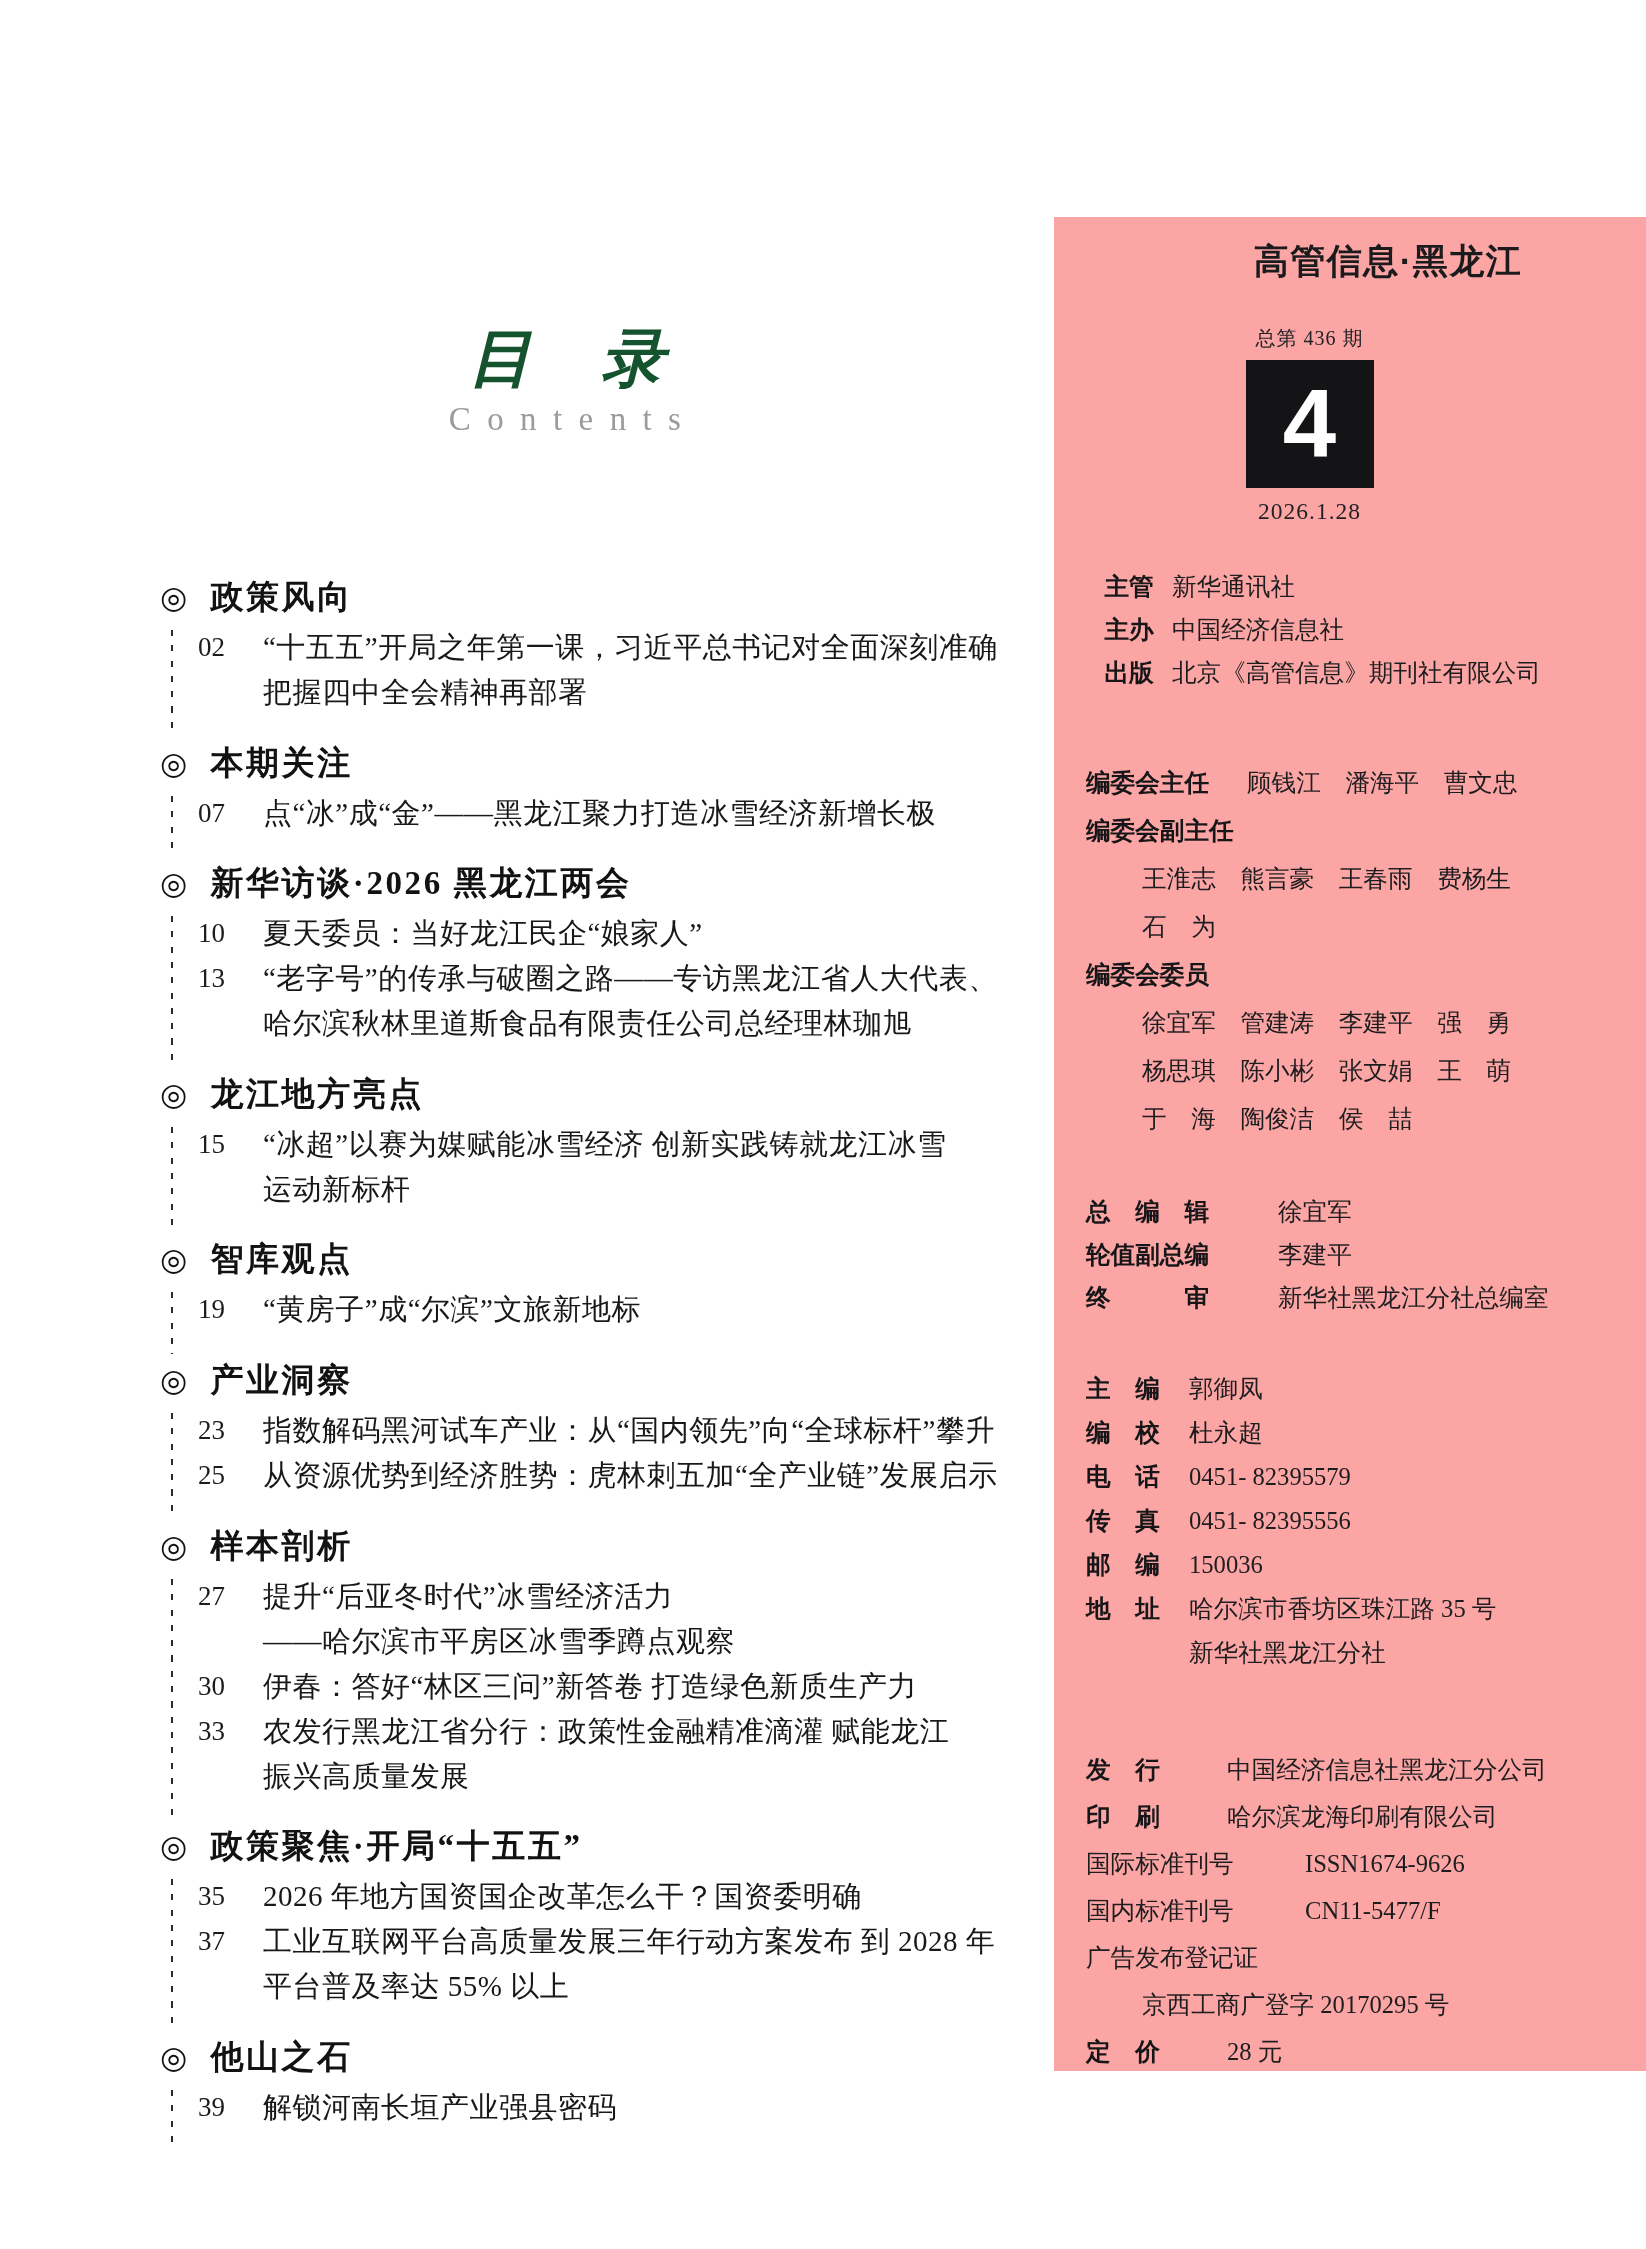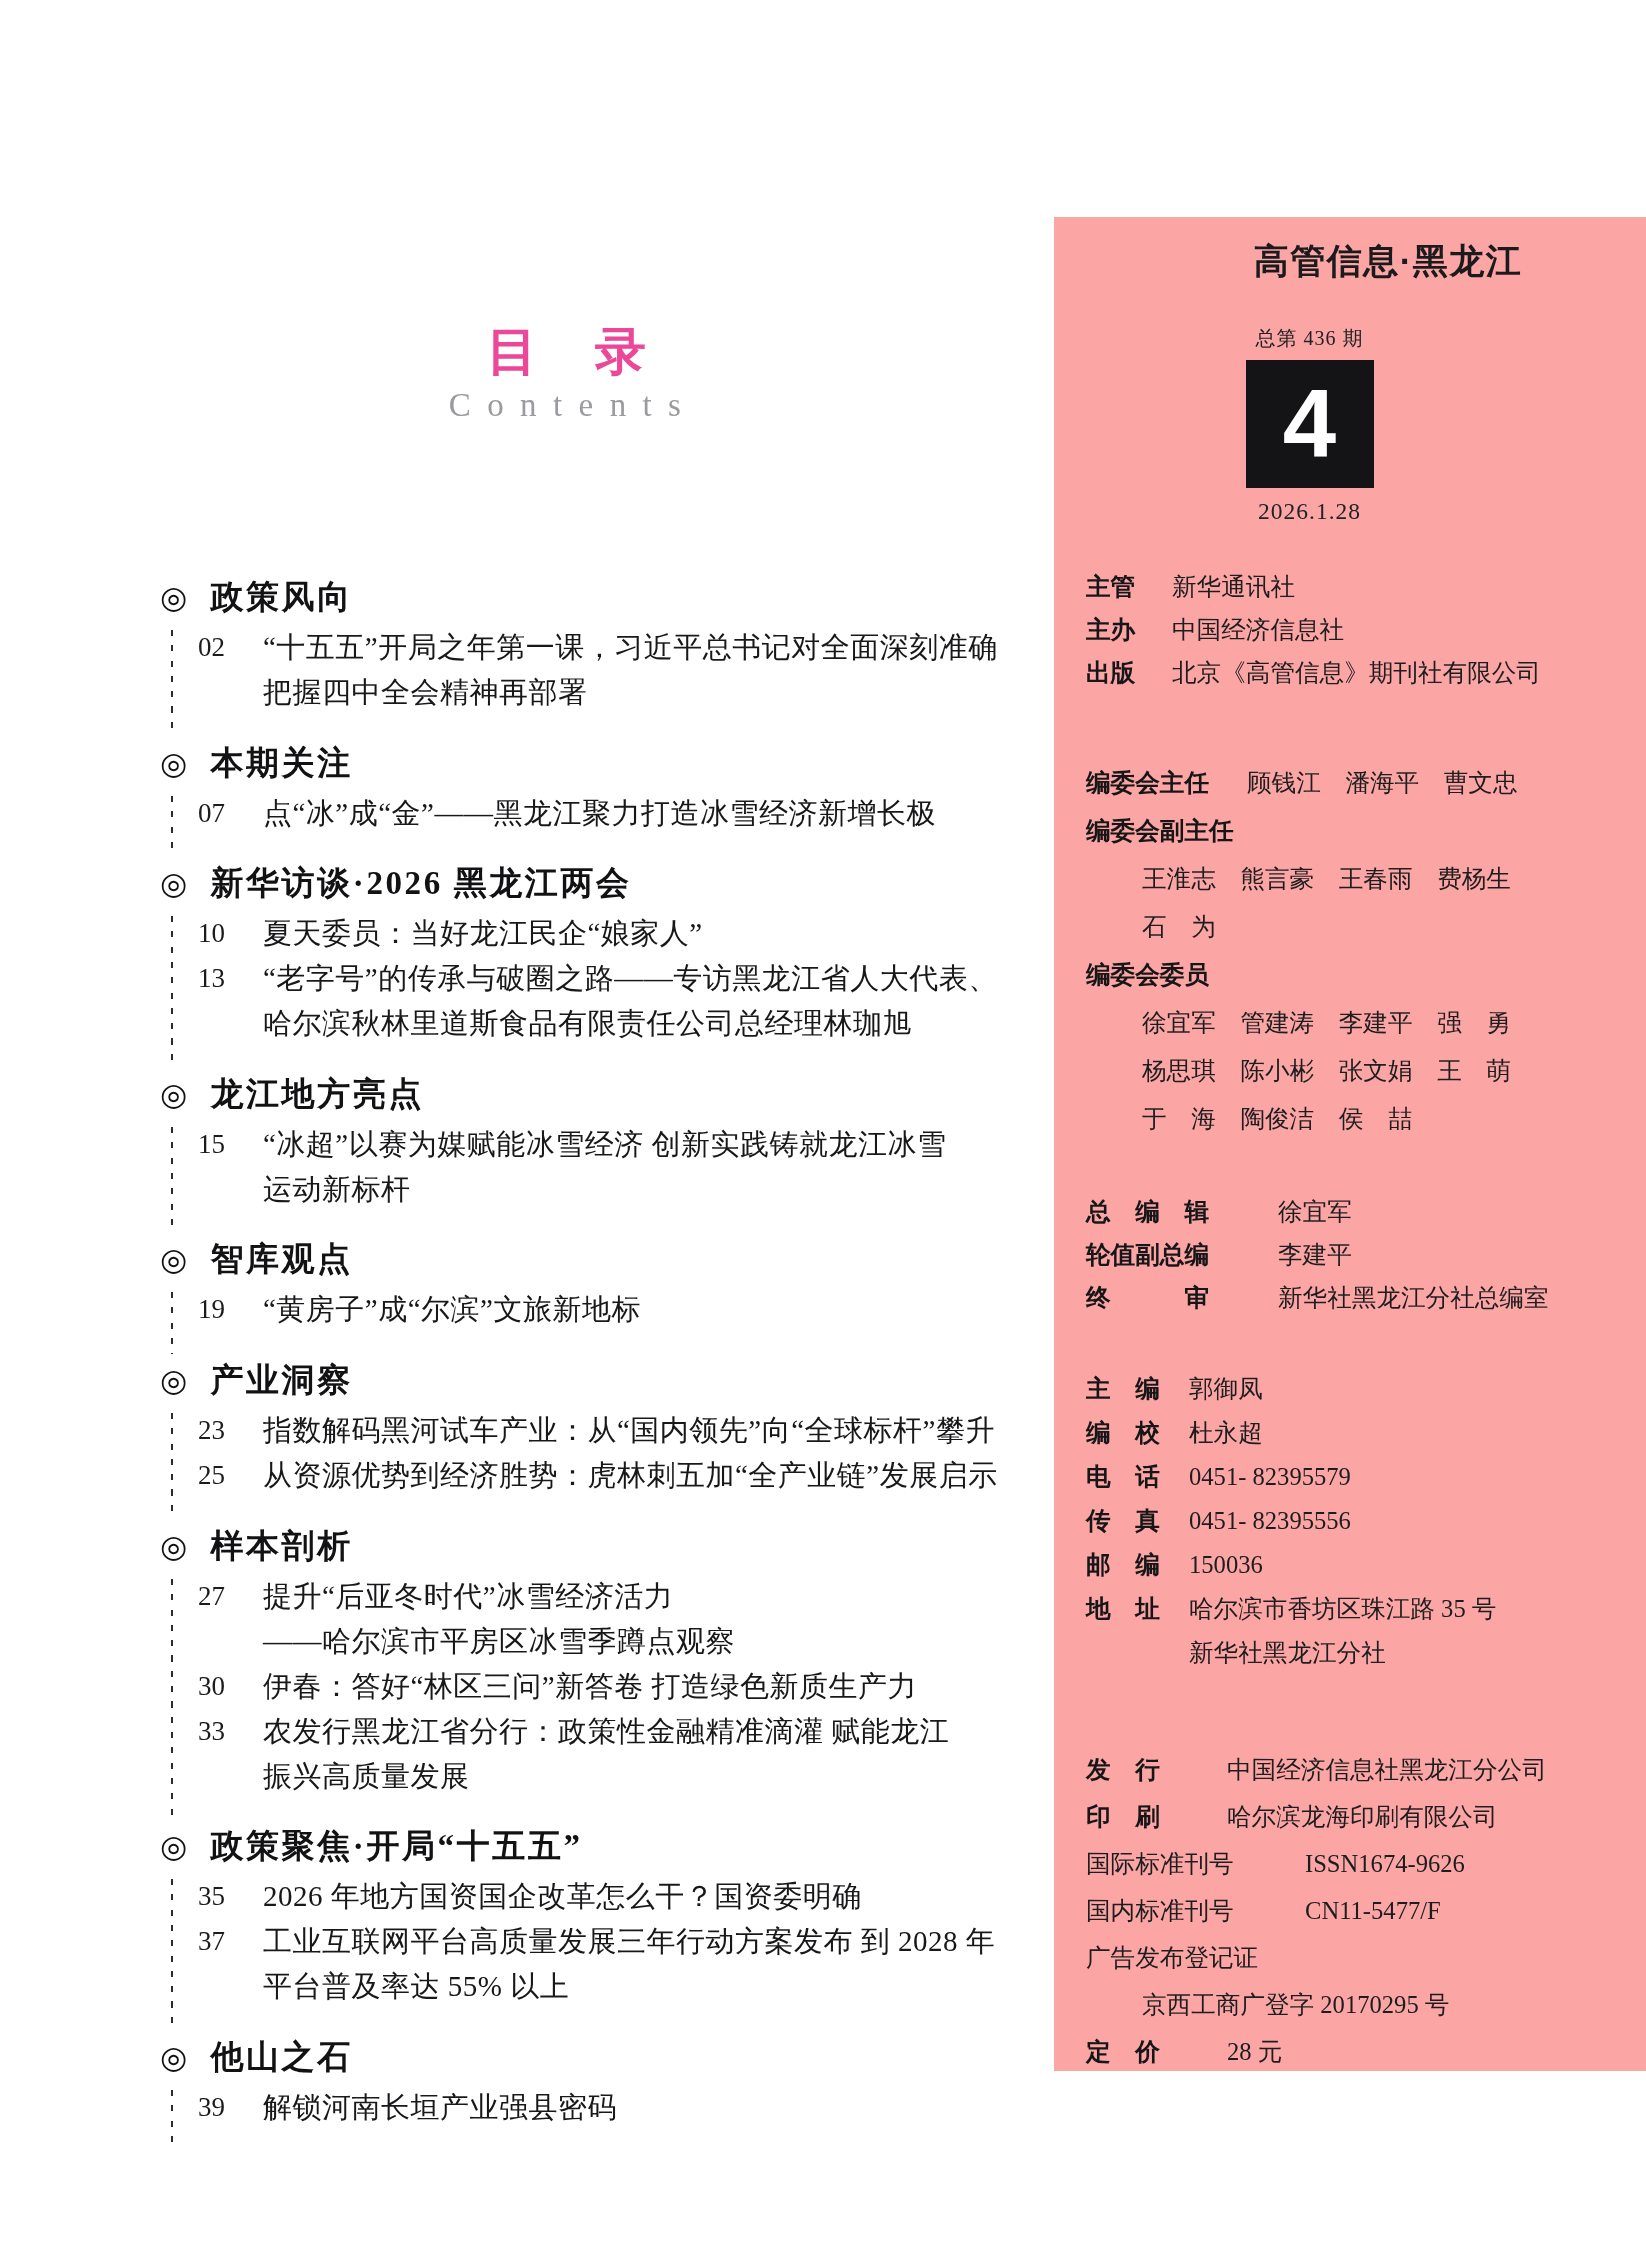--- a/index.html
+++ b/index.html
@@ -1,21 +1,21 @@
 <!DOCTYPE html>
 <html lang="zh" style="font-size:8.2px"><head>
 <meta charset="utf-8">
 <style>
   html,body{margin:0;padding:0;background:#ffffff;}
   body{width:1647px;height:2250px;position:relative;font-family:"Liberation Serif","DejaVu Serif",serif;}
   .page{position:absolute;inset:0;width:1647px;height:2250px;background:#ffffff;overflow:hidden;}
 
   
   .title-block{position:absolute;left:425px;top:323px;width:286px;text-align:center;}
-  .title-cn{font-family:"Liberation Serif","DejaVu Serif",serif;font-weight:700;font-size:51px;line-height:1.15;color:#ec4899;letter-spacing:3.1px;white-space:nowrap;}
+  .title-cn{font-family:"Liberation Serif","DejaVu Serif",serif;font-weight:700;font-size:63px;line-height:1.15;color:#14532d;letter-spacing:3.1px;white-space:nowrap;font-style:italic;}
   .title-en{margin-top:7.2px;font-family:"Liberation Serif","DejaVu Serif",serif;font-weight:400;font-size:33px;line-height:1;color:#9b9b9f;letter-spacing:16.4px;white-space:nowrap;padding-left:10.2px;}
 
   
   #toc{position:absolute;left:153px;top:573px;width:916px;}
   .toc-section{position:relative;margin-bottom:23.5px;}
   .toc-rail{position:absolute;left:18.4px;top:57px;bottom:-21.5px;width:2px;
     background:repeating-linear-gradient(180deg,#2c2c2e 0 6.1px,transparent 6.1px 15.3px);}
   .toc-heading{display:flex;align-items:center;gap:16.4px;color:#121214;}
   .toc-bullet{flex:none;width:41px;text-align:center;font-size:31px;line-height:49px;font-weight:400;}
   .toc-heading-title{font-weight:700;font-size:33px;line-height:49px;letter-spacing:2.6px;white-space:nowrap;}
@@ -34,21 +34,21 @@
   .issue-no{font-size:20px;line-height:1;color:#222226;letter-spacing:1px;white-space:nowrap;}
   .issue-box{width:128px;height:128px;margin:12.3px auto 0;background:#141416;display:flex;align-items:center;justify-content:center;}
   .issue-num{font-family:"Liberation Sans","DejaVu Sans",sans-serif;font-weight:700;font-size:96px;line-height:1;color:#ffffff;}
   .issue-date{margin-top:11.3px;font-size:23.5px;line-height:1;color:#222226;letter-spacing:1px;white-space:nowrap;}
 
   .panel-block{position:absolute;left:32px;right:15.3px;}
   .p-row{display:flex;font-size:24.6px;color:#1d1d1f;white-space:nowrap;}
   .row-label{flex:none;font-family:"Liberation Sans","DejaVu Sans",sans-serif;font-weight:700;color:#161618;}
   .row-value{font-family:"Liberation Serif","DejaVu Serif",serif;font-weight:400;}
 
-  .block-a{top:348px;}  .block-a .p-row{line-height:43px;} .block-a .row-label{width:86px;}
+  .block-a{top:348px;}  .block-a .p-row{line-height:43px;} .block-a .row-label{width:86px;text-align:center;}
   .block-b{top:542px;} .block-b .p-row{line-height:48px;} .block-b .row-label{width:161px;}
   .block-b .p-row.no-label{padding-left:56px;}
   .block-c{top:973px;} .block-c .p-row{line-height:43px;} .block-c .row-label{width:192px;}
   .block-d{top:1150px;} .block-d .p-row{line-height:44px;} .block-d .row-label{width:103px;}
   .block-d .p-row.no-label{padding-left:103px;}
   .block-e{top:1529px;} .block-e .p-row{line-height:47px;} .block-e .row-label{width:141px;}
   .block-e .p-row.serif-label .row-label{width:219px;font-family:"Liberation Serif","DejaVu Serif",serif;font-weight:400;color:#1d1d1f;}
   .block-e .p-row.no-label{padding-left:56px;}
 </style>
 </head>

